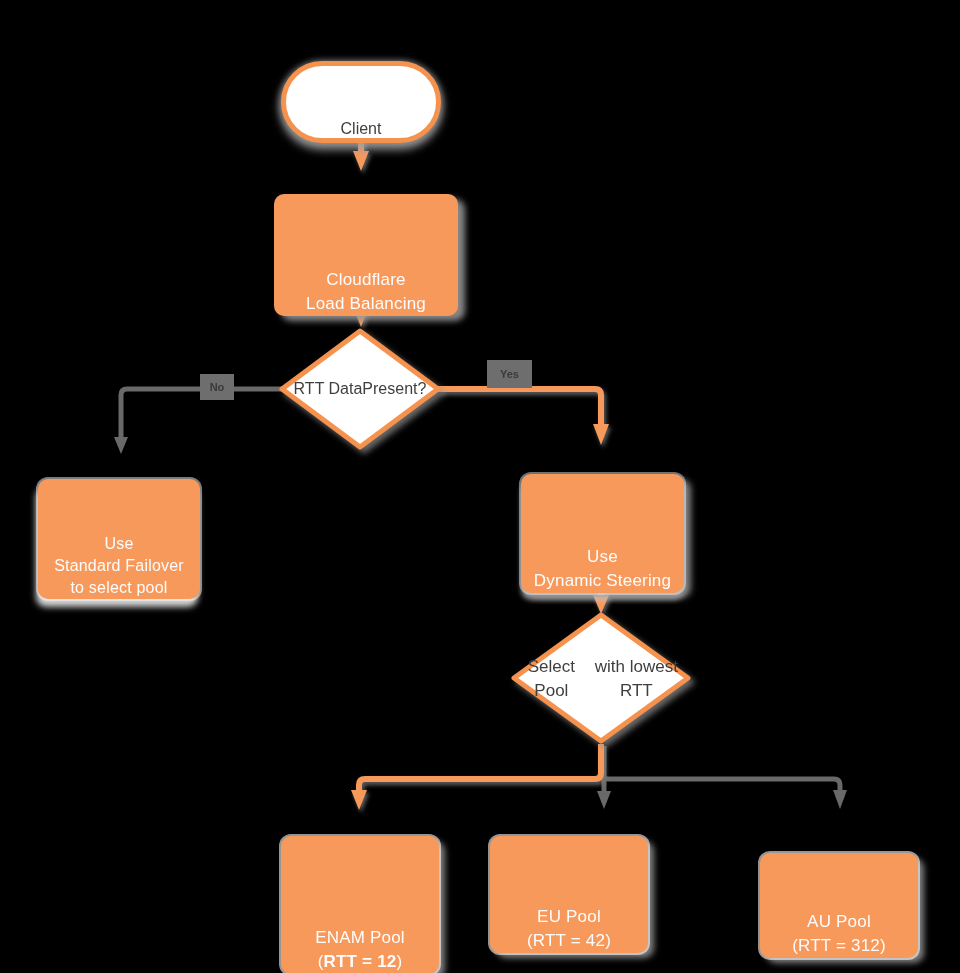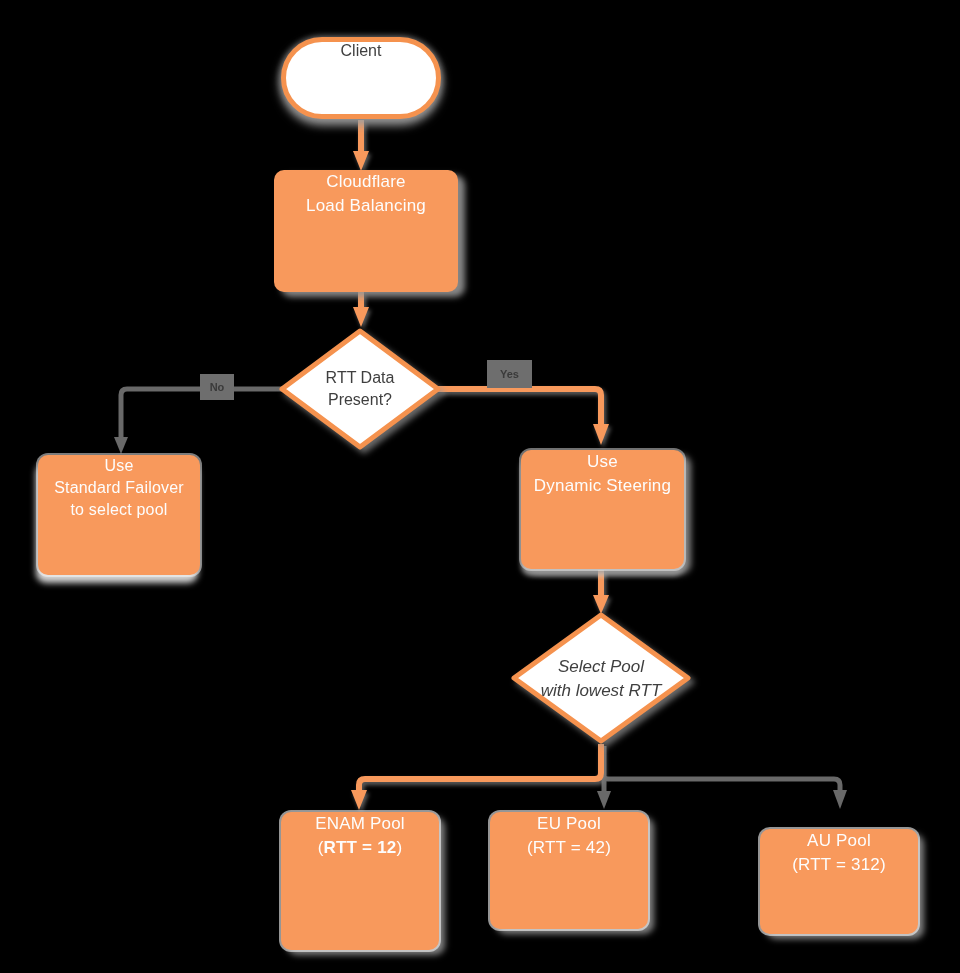--- a/index.html
+++ b/index.html
@@ -37,22 +37,23 @@
     stroke-width: 5;
     stroke-linejoin: round;
   }
   .diamond-shadow { filter: drop-shadow(4px 4px 3px rgba(150,150,150,0.70)); }
 
   .node {
     position: absolute;
     display: flex;
     flex-direction: column;
     align-items: center;
-    justify-content: flex-start;
+    justify-content: flex-end;
     text-align: center;
+    margin-top: 24px;
   }
   .stadium {
     left: 281px; top: 37px; width: 160px; height: 82px;
     background: #ffffff;
     border: 5px solid var(--orange-stroke, #F5924E);
     border-radius: 44px;
     color: var(--dark-text, #3F3F3F);
     font-size: 16px;
     box-shadow: 0 5px 9px 2px rgba(160,160,160,0.85), 0 0 6px 1px rgba(150,150,150,0.55);
   }
@@ -79,28 +80,28 @@
   }
   .box-pool-enam { left: 281px; top: 812px; width: 158px; height: 138px; }
   .box-pool-eu   { left: 490px; top: 812px; width: 158px; height: 117px; }
   .box-pool-au   { left: 760px; top: 829px; width: 158px; height: 105px; }
   .box-pool {
     box-shadow: 0 0 0 2px rgba(248,248,248,0.6), 6px 5px 6px rgba(150,150,150,0.85);
   }
   .diamond-text {
     position: absolute;
     display: flex;
-    flex-direction: column;
+    flex-direction: row;
     align-items: center;
     justify-content: center;
     text-align: center;
     color: var(--dark-text, #3F3F3F);
   }
   .d1-text { left: 285px; top: 358px; width: 150px; height: 62px; font-size: 16px; line-height: 22px; }
-  .d2-text { left: 516px; top: 648px; width: 170px; height: 62px; font-size: 17px; line-height: 24px; font-style: italic; }
+  .d2-text { left: 516px; top: 648px; width: 170px; height: 62px; font-size: 17px; line-height: 24px; }
   .edge-label {
     position: absolute;
     display: flex;
     align-items: center;
     justify-content: center;
     background: var(--label-bg, #6E6E6E);
     color: var(--label-text, #3A3A3A);
     font-size: 11px;
     font-weight: bold;
   }

